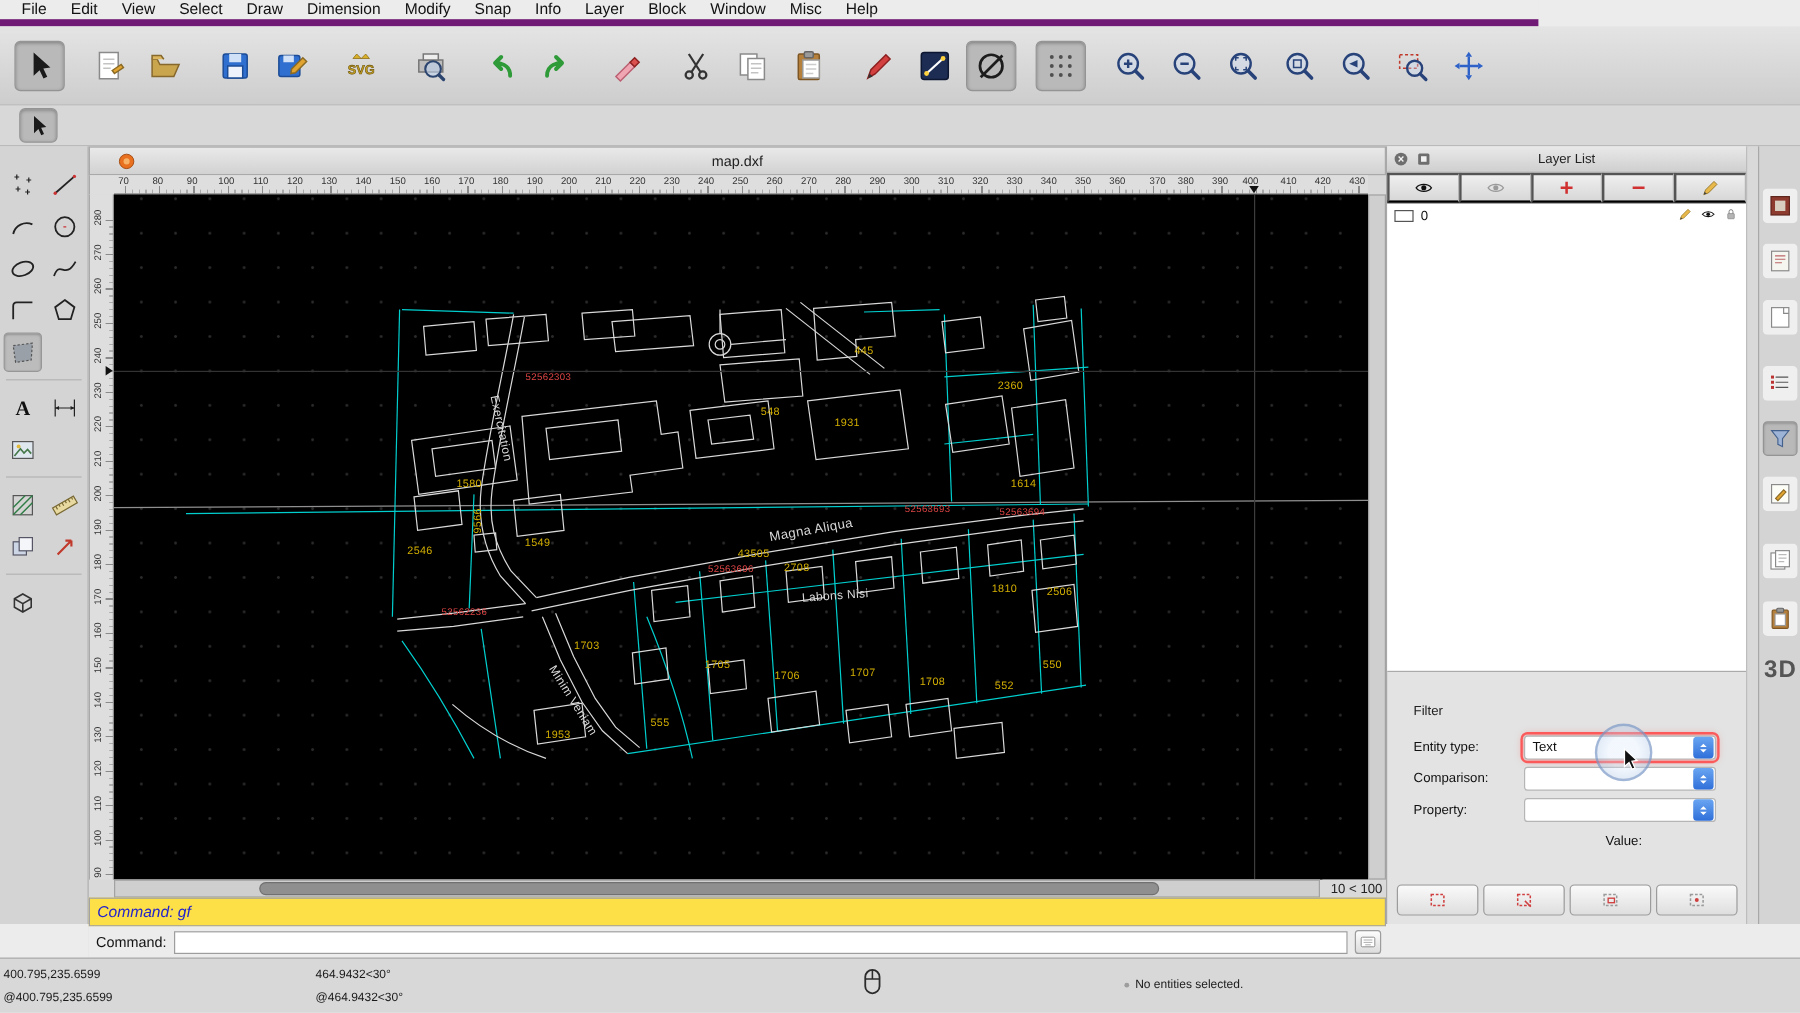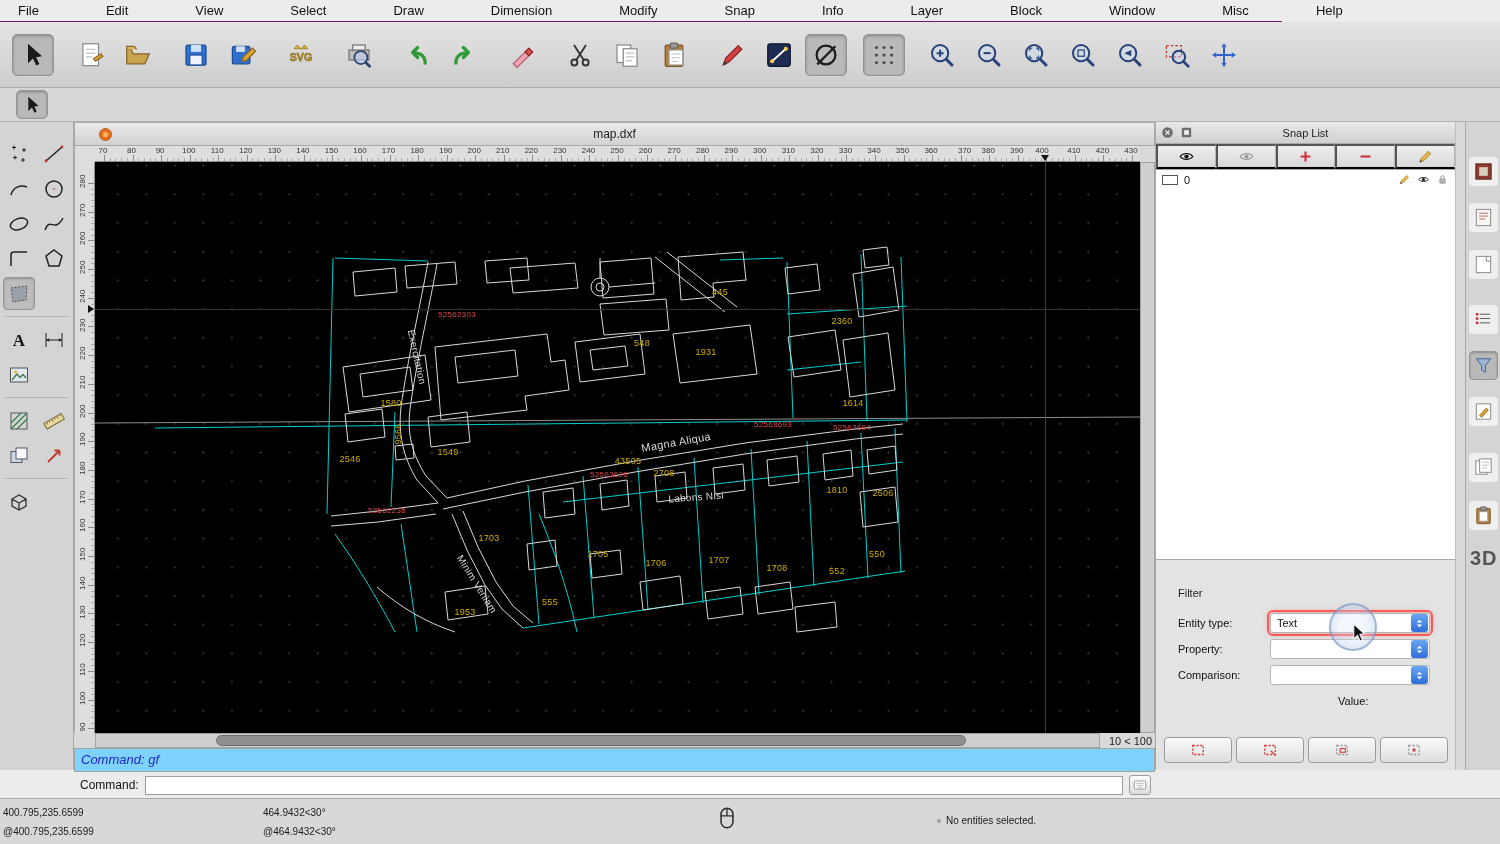--- a/index.html
+++ b/index.html
@@ -1,21 +1,21 @@
 <!DOCTYPE html>
 <html><head>
 <meta charset="utf-8">
 <style>
   *{margin:0;padding:0;box-sizing:border-box;}
   html,body{width:1500px;height:844px;}
   body{font-family:"Liberation Sans",sans-serif;background:#ececec;overflow:hidden;position:relative;font-size:12px;color:#111;}
   #app{position:absolute;inset:0;}
 
   
-  #menubar{position:absolute;left:0;top:0;width:1282px;height:22px;background:#ececec;border-bottom:1px solid #701a75;display:flex;align-items:center;padding-left:8px;font-size:13px;gap:47px;}
+  #menubar{position:absolute;left:0;top:0;width:1282px;height:22px;background:#ececec;border-bottom:6px solid #701a75;display:flex;align-items:center;padding-left:8px;font-size:13px;}
   .menu-item{padding:0 10px;height:22px;line-height:22px;}
 
   
   #toolbar{position:absolute;left:0;top:22px;width:1500px;height:66px;background:linear-gradient(#e4e4e4,#cdcdcd);border-bottom:1px solid #adadad;display:flex;align-items:center;padding-left:12px;gap:16px;}
   .tb-group{display:flex;gap:5px;}
   .tb-btn{width:42px;height:42px;border:1px solid transparent;background:transparent;border-radius:5px;display:flex;align-items:center;justify-content:center;cursor:default;}
   .tb-btn.pressed{background:#b9b9b9;border:1px solid #949494;box-shadow:inset 0 1px 3px rgba(0,0,0,.3);}
   #toolbar2{position:absolute;left:0;top:88px;width:1500px;height:34px;background:#d8d8d8;border-bottom:1px solid #b2b2b2;display:flex;align-items:center;padding-left:16px;gap:6px;}
   #toolbar2 .tb-btn{width:32px;height:29px;}
 
@@ -52,21 +52,21 @@
   #labels{position:absolute;inset:0;}
   .map-label{position:absolute;white-space:nowrap;transform:translate(-50%,-50%);font-size:9px;letter-spacing:.3px;}
   #crosshair-v{position:absolute;top:0;width:1px;height:571px;background:#3d3d3d;}
   #crosshair-h{position:absolute;left:0;width:1045px;height:1px;background:#333;}
 
   #hscroll{position:absolute;left:21px;top:611px;width:1005px;height:15px;background:#cfcfcf;border:1px solid #a2a2a2;}
   #hscroll .thumb{position:absolute;left:120px;top:1px;width:750px;height:11px;background:#8f8f8f;border-radius:6px;border:1px solid #707070;}
   #zoomstat{position:absolute;left:1028px;top:611px;width:53px;height:15px;font-size:11px;color:#222;background:#d9d9d9;display:flex;align-items:center;justify-content:flex-end;padding-right:3px;}
   #vscroll{position:absolute;left:1066px;top:40px;width:15px;height:571px;background:#cfcfcf;border:1px solid #a2a2a2;}
 
-  #cmdhistory{position:absolute;left:0;top:626px;width:1081px;height:24px;background:#7dd3fc;border:1px solid #a2a2a2;font-size:13px;font-style:italic;color:#2424cc;padding:3px 6px;}
+  #cmdhistory{position:absolute;left:0;top:626px;width:1081px;height:24px;background:#fde047;border:1px solid #a2a2a2;font-size:13px;font-style:italic;color:#2424cc;padding:3px 6px;}
   #cmdrow{position:absolute;left:0;top:650px;width:1081px;height:26px;background:#ececec;display:flex;align-items:center;padding:0 4px;gap:6px;}
   #cmdrow label{font-size:12px;color:#111;padding-left:2px;}
   #cmd-input{flex:1;height:19px;border:1px solid #9d9d9d;background:#fff;font-family:"Liberation Sans",sans-serif;font-size:12px;padding:0 4px;}
   #cmd-opts{width:22px;height:20px;border:1px solid #9d9d9d;background:linear-gradient(#fdfdfd,#dcdcdc);border-radius:3px;display:flex;align-items:center;justify-content:center;}
 
   
   #rightpanel{position:absolute;left:1155px;top:122px;width:300px;height:648px;background:#e3e3e3;border-left:1px solid #a8a8a8;}
   .dock-header{position:relative;height:22px;background:linear-gradient(#e9e9e9,#cfcfcf);border-bottom:1px solid #a9a9a9;display:flex;align-items:center;justify-content:center;font-size:11px;color:#222;}
   .dock-btns{position:absolute;left:4px;top:3px;display:flex;gap:4px;}
   #layer-toolbar{height:26px;display:flex;border-bottom:1px solid #aaa;}
@@ -675,21 +675,21 @@
         <div class="dock-btns">
           <span class="dock-close"><svg viewBox="0 0 24 24" width="15" height="15">
                 <circle cx="12" cy="12" r="8.5" fill="#6e6e6e"></circle>
                 <path d="M8.8 8.8 L15.2 15.2 M15.2 8.8 L8.8 15.2" stroke="#f2f2f2" stroke-width="1.8"></path>
               </svg></span>
           <span class="dock-detach"><svg viewBox="0 0 24 24" width="15" height="15">
                 <rect x="4.5" y="4.5" width="15" height="15" rx="2" fill="#6e6e6e"></rect>
                 <rect x="8.3" y="8.3" width="7.4" height="7.4" fill="#f2f2f2"></rect>
               </svg></span>
         </div>
-        <span>Snap List</span>
+        <span>Layer List</span>
       </div>
       <div id="layer-toolbar">
           <button class="lt-btn">
             <svg viewBox="0 0 24 24" width="17" height="17">
               <path d="M3 12 C7 6.5 17 6.5 21 12 C17 17.5 7 17.5 3 12 Z" fill="none" stroke="#111" stroke-width="1.5"></path>
               <circle cx="12" cy="12" r="3" fill="#111"></circle>
             </svg>
           </button>
           <button class="lt-btn">
             <svg viewBox="0 0 24 24" width="17" height="17">
@@ -743,32 +743,32 @@
             <div class="combo highlighted">
               <span class="val">Text</span>
               <span class="stepper">
                 <svg viewBox="0 0 24 24" width="11" height="11">
                   <path d="M6 10 L12 4 L18 10 Z M6 14 L12 20 L18 14 Z" fill="#fff"></path>
                 </svg>
               </span>
             </div>
           </div>
           <div class="sf-row">
-            <span class="sf-label">Property:</span>
+            <span class="sf-label">Comparison:</span>
             <div class="combo">
               <span class="val"></span>
               <span class="stepper">
                 <svg viewBox="0 0 24 24" width="11" height="11">
                   <path d="M6 10 L12 4 L18 10 Z M6 14 L12 20 L18 14 Z" fill="#fff"></path>
                 </svg>
               </span>
             </div>
           </div>
           <div class="sf-row">
-            <span class="sf-label">Comparison:</span>
+            <span class="sf-label">Property:</span>
             <div class="combo">
               <span class="val"></span>
               <span class="stepper">
                 <svg viewBox="0 0 24 24" width="11" height="11">
                   <path d="M6 10 L12 4 L18 10 Z M6 14 L12 20 L18 14 Z" fill="#fff"></path>
                 </svg>
               </span>
             </div>
           </div>
           <div class="sf-row">

